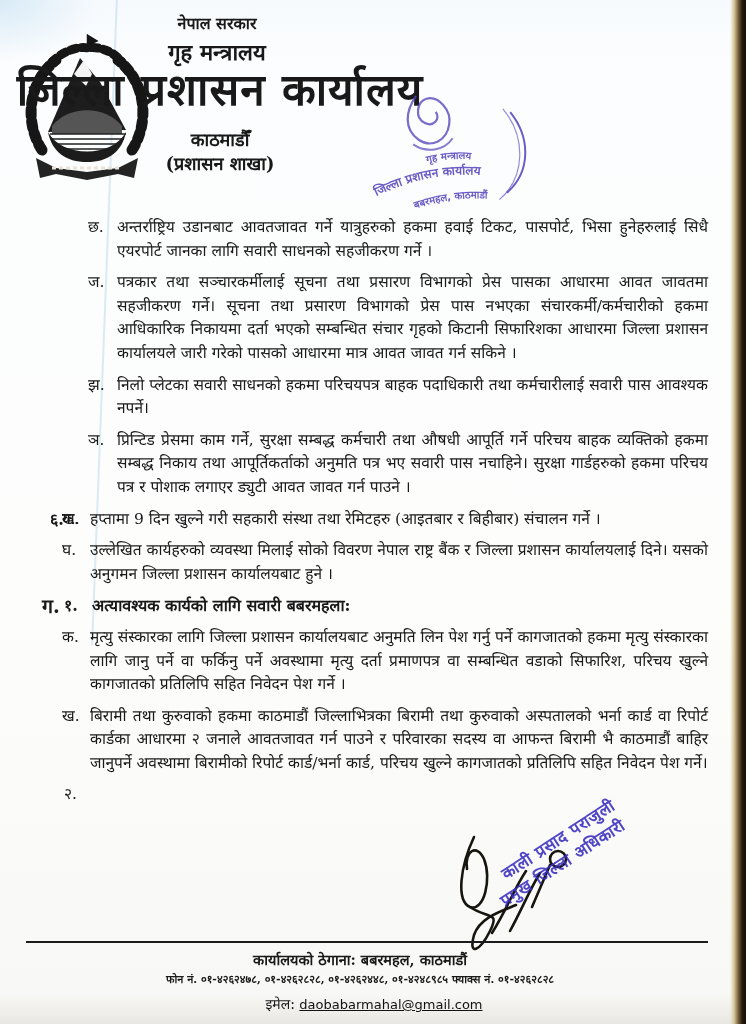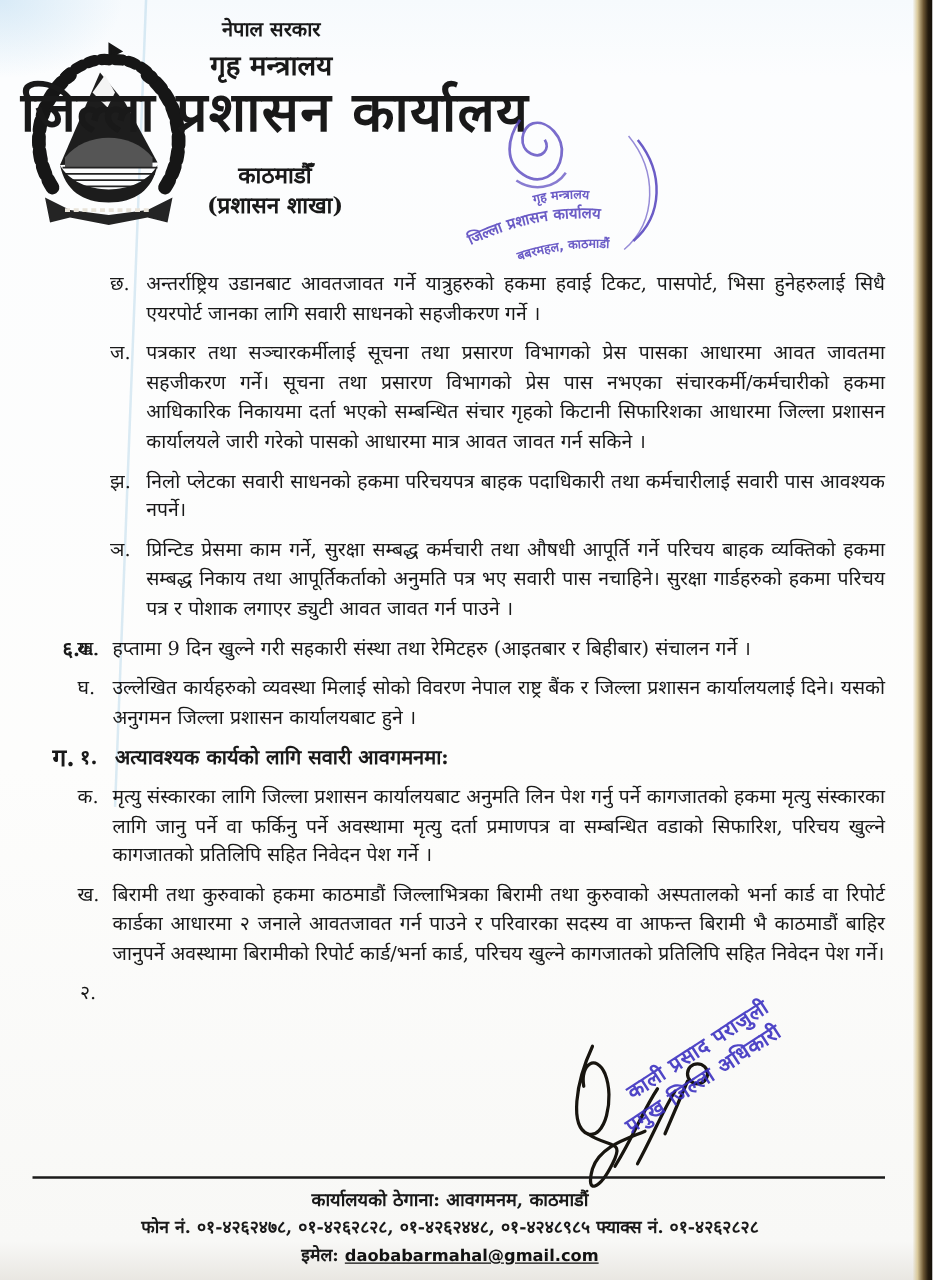--- a/index.html
+++ b/index.html
@@ -47,22 +47,22 @@
   .cdo-stamp{position:absolute;left:468px;top:890px;width:230px;
     transform:rotate(-33deg);transform-origin:left center;
     color:#382dc0;opacity:.88;text-align:center;font-weight:700;line-height:22px;font-size:16.5px;
     letter-spacing:.5px;}
   .cdo-stamp .l2{margin-left:-18px;}
 
   
   .footer{position:absolute;left:0;top:941px;width:746px;text-align:center;}
   .footer .rule{position:absolute;left:26px;top:0;width:682px;height:2px;background:#1b1b1b;}
   .footer .addr{position:absolute;top:8px;left:0;width:720px;font-size:14.5px;font-weight:700;}
-  .footer .phones{position:absolute;top:30px;left:0;width:720px;font-size:14px;font-weight:600;}
-  .footer .email{position:absolute;top:53px;left:0;width:720px;font-size:14px;font-weight:700;}
+  .footer .phones{position:absolute;top:30px;left:0;width:720px;font-size:11px;font-weight:600;}
+  .footer .email{position:absolute;top:53px;left:14px;width:720px;font-size:14px;font-weight:400;}
   .footer .email .addr-link{font-family:"DejaVu Sans","Liberation Sans",sans-serif;font-size:13px;
     text-decoration:underline;color:#111;}
 </style>
 </head>
 <body>
 
 <div class="page">
 
   <div class="scan-line"></div>
   <div class="edge-right"></div>
@@ -123,21 +123,21 @@
       <div class="item lv1"><span class="marker">छ.</span><span class="txt">अन्तर्राष्ट्रिय उडानबाट आवतजावत गर्ने यात्रुहरुको हकमा हवाई टिकट, पासपोर्ट, भिसा हुनेहरुलाई सिधै एयरपोर्ट जानका लागि सवारी साधनको सहजीकरण गर्ने ।</span></div>
       <div class="item lv1"><span class="marker">ज.</span><span class="txt">पत्रकार तथा सञ्चारकर्मीलाई सूचना तथा प्रसारण विभागको प्रेस पासका आधारमा आवत जावतमा सहजीकरण गर्ने। सूचना तथा प्रसारण विभागको प्रेस पास नभएका संचारकर्मी/कर्मचारीको हकमा आधिकारिक निकायमा दर्ता भएको सम्बन्धित संचार गृहको किटानी सिफारिशका आधारमा जिल्ला प्रशासन कार्यालयले जारी गरेको पासको आधारमा मात्र आवत जावत गर्न सकिने ।</span></div>
       <div class="item lv1"><span class="marker">झ.</span><span class="txt">निलो प्लेटका सवारी साधनको हकमा परिचयपत्र बाहक पदाधिकारी तथा कर्मचारीलाई सवारी पास आवश्यक नपर्ने।</span></div>
       <div class="item lv1"><span class="marker">ञ.</span><span class="txt">प्रिन्टिड प्रेसमा काम गर्ने, सुरक्षा सम्बद्ध कर्मचारी तथा औषधी आपूर्ति गर्ने परिचय बाहक व्यक्तिको हकमा सम्बद्ध निकाय तथा आपूर्तिकर्ताको अनुमति पत्र भए सवारी पास नचाहिने। सुरक्षा गार्डहरुको हकमा परिचय पत्र र पोशाक लगाएर ड्युटी आवत जावत गर्न पाउने ।</span></div>
       <div class="item sec bold"><span class="marker">६.</span></div>
       <div class="item sub"><span class="marker">क.</span></div>
       <div class="item sub"><span class="marker">ख.</span></div>
       <div class="item sub"><span class="marker">ग.</span><span class="txt">हप्तामा 9 दिन खुल्ने गरी सहकारी संस्था तथा रेमिटहरु (आइतबार र बिहीबार) संचालन गर्ने ।</span></div>
       <div class="item sub"><span class="marker">घ.</span><span class="txt">उल्लेखित कार्यहरुको व्यवस्था मिलाई सोको विवरण नेपाल राष्ट्र बैंक र जिल्ला प्रशासन कार्यालयलाई दिने। यसको अनुगमन जिल्ला प्रशासन कार्यालयबाट हुने ।</span></div>
       <div class="item head bold"><span class="marker">ग.</span></div>
-      <div class="item num bold"><span class="marker">१.</span><span class="txt">अत्यावश्यक कार्यको लागि सवारी आवगमनमा:</span></div>
+      <div class="item num bold"><span class="marker">१.</span><span class="txt">अत्यावश्यक कार्यको लागि सवारी बबरमहला:</span></div>
       <div class="item sub"><span class="marker">क.</span><span class="txt">मृत्यु संस्कारका लागि जिल्ला प्रशासन कार्यालयबाट अनुमति लिन पेश गर्नु पर्ने कागजातको हकमा मृत्यु संस्कारका लागि जानु पर्ने वा फर्किनु पर्ने अवस्थामा मृत्यु दर्ता प्रमाणपत्र वा सम्बन्धित वडाको सिफारिश, परिचय खुल्ने कागजातको प्रतिलिपि सहित निवेदन पेश गर्ने ।</span></div>
       <div class="item sub"><span class="marker">ख.</span><span class="txt">बिरामी तथा कुरुवाको हकमा काठमाडौं जिल्लाभित्रका बिरामी तथा कुरुवाको अस्पतालको भर्ना कार्ड वा रिपोर्ट कार्डका आधारमा २ जनाले आवतजावत गर्न पाउने र परिवारका सदस्य वा आफन्त बिरामी भै काठमाडौं बाहिर जानुपर्ने अवस्थामा बिरामीको रिपोर्ट कार्ड/भर्ना कार्ड, परिचय खुल्ने कागजातको प्रतिलिपि सहित निवेदन पेश गर्ने।</span></div>
       <div class="item num"><span class="marker">२.</span></div>
     </div>
 
   <svg class="sig-svg" viewBox="0 0 160 150">
     <g stroke="#18150f" stroke-width="2.6" fill="none" stroke-linecap="round">
       <path d="M44 22 C30 52 26 86 40 92 C54 97 62 64 54 44 C47 28 34 36 37 54"></path>
       <path d="M40 92 C58 104 70 96 60 116 C50 136 38 142 44 120 C50 102 72 96 86 90"></path>
       <path d="M62 118 C78 92 84 74 96 56"></path>
@@ -147,21 +147,21 @@
     </g>
   </svg>
 
   <div class="cdo-stamp">
     <div class="l1">काली प्रसाद पराजुली</div>
     <div class="l2">प्रमुख जिल्ला अधिकारी</div>
   </div>
 
   <div class="footer">
     <div class="rule"></div>
-    <div class="addr">कार्यालयको ठेगाना: आवगमनम, काठमाडौं</div>
+    <div class="addr">कार्यालयको ठेगाना: बबरमहल, काठमाडौं</div>
     <div class="phones">
       <span>फोन नं. ०१-४२६२४७८,  ०१-४२६२८२८, ०१-४२६२४४८, ०१-४२४८९८५</span>
       <span>फ्याक्स नं. ०१-४२६२८२८</span>
     </div>
     <div class="email">
       <span>इमेल:</span>
       <span class="addr-link">daobabarmahal@gmail.com</span>
     </div>
   </div>
 

